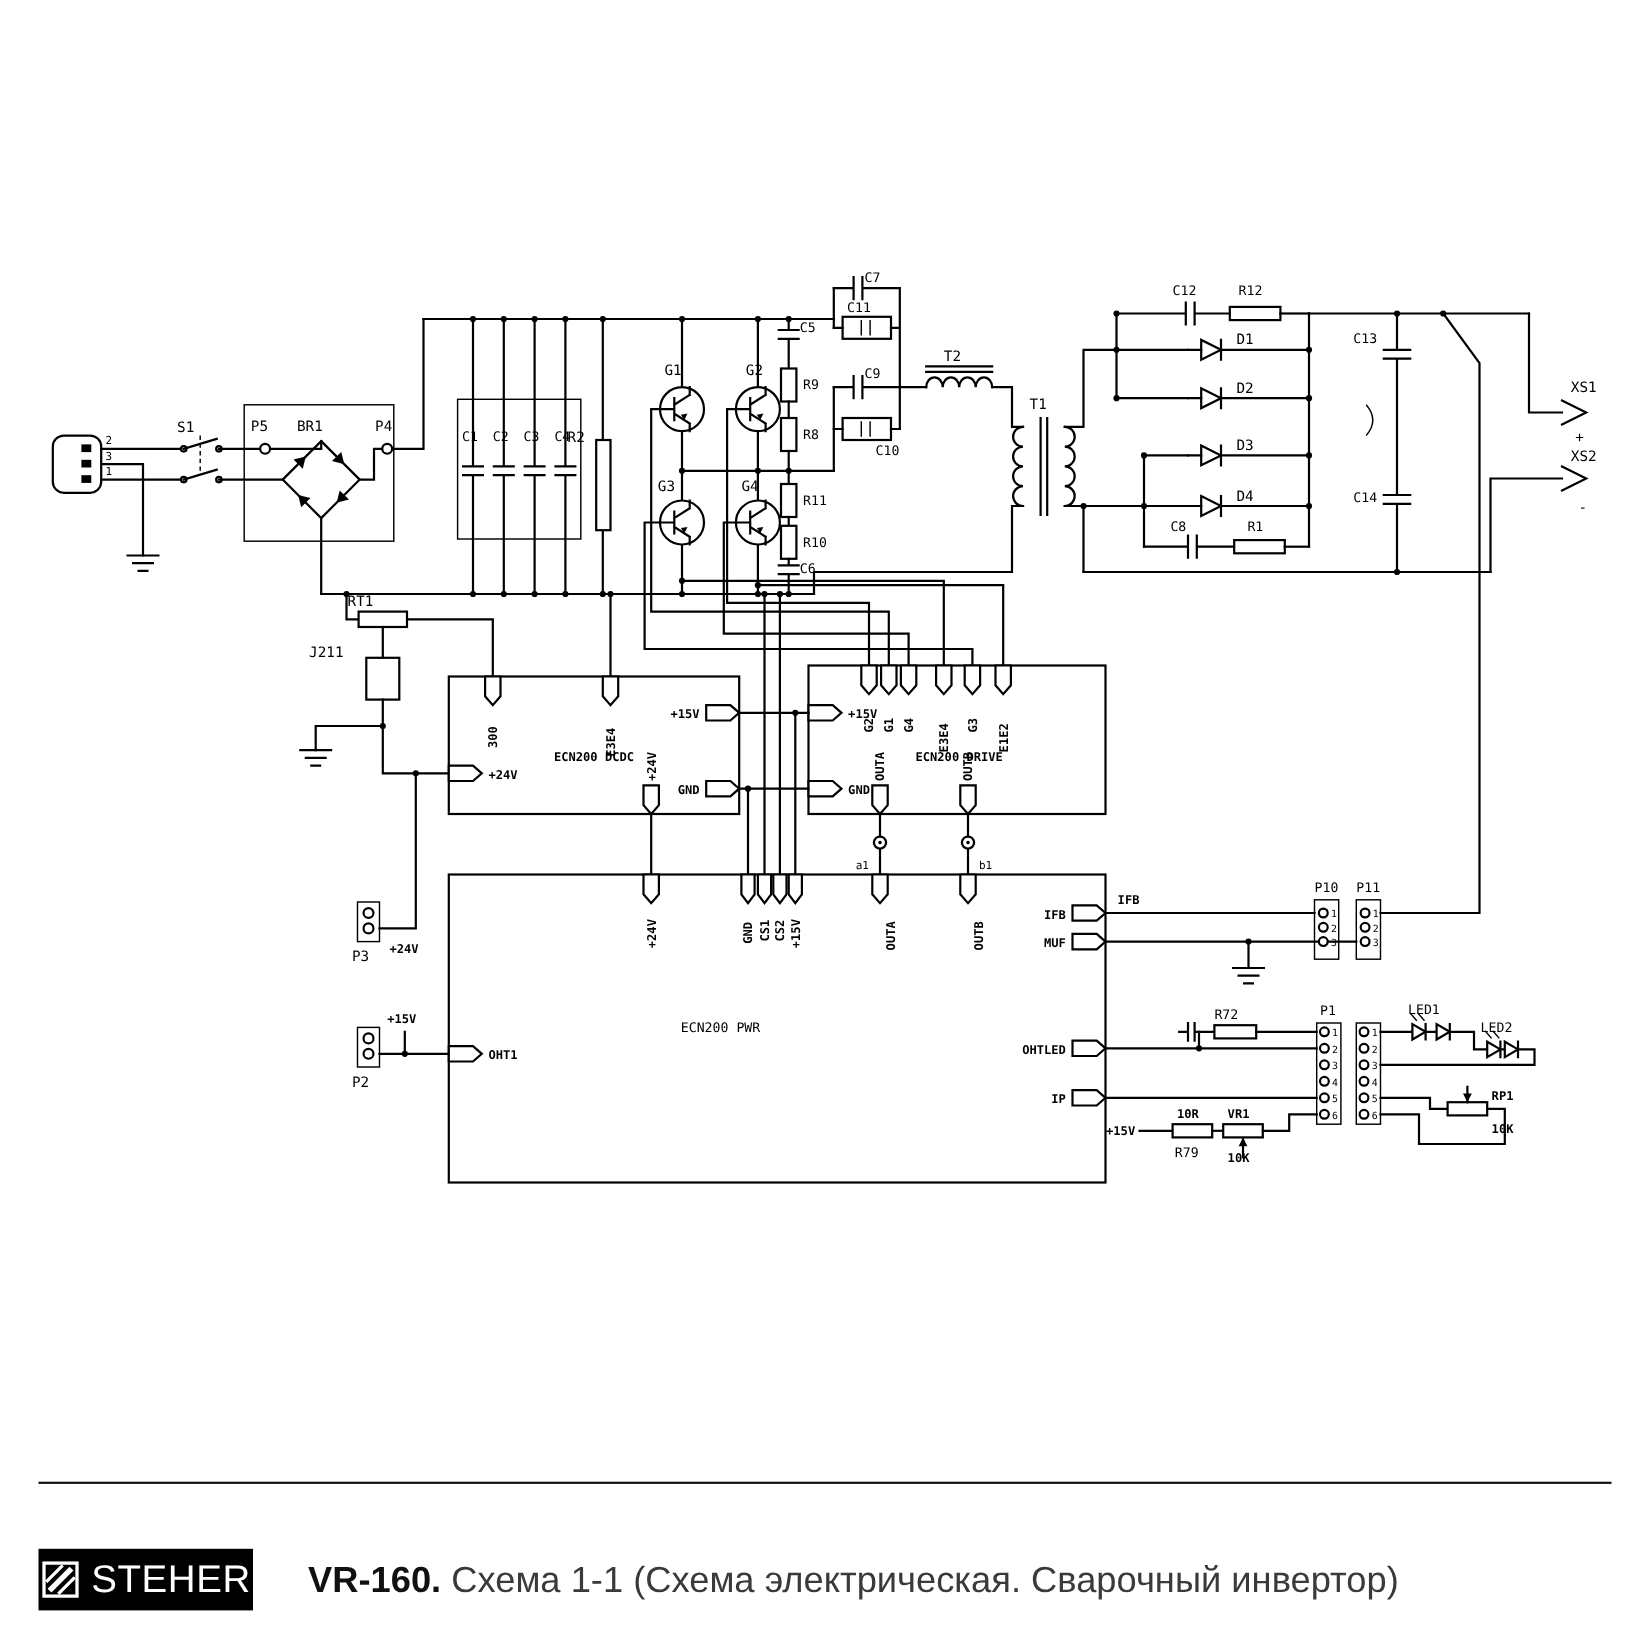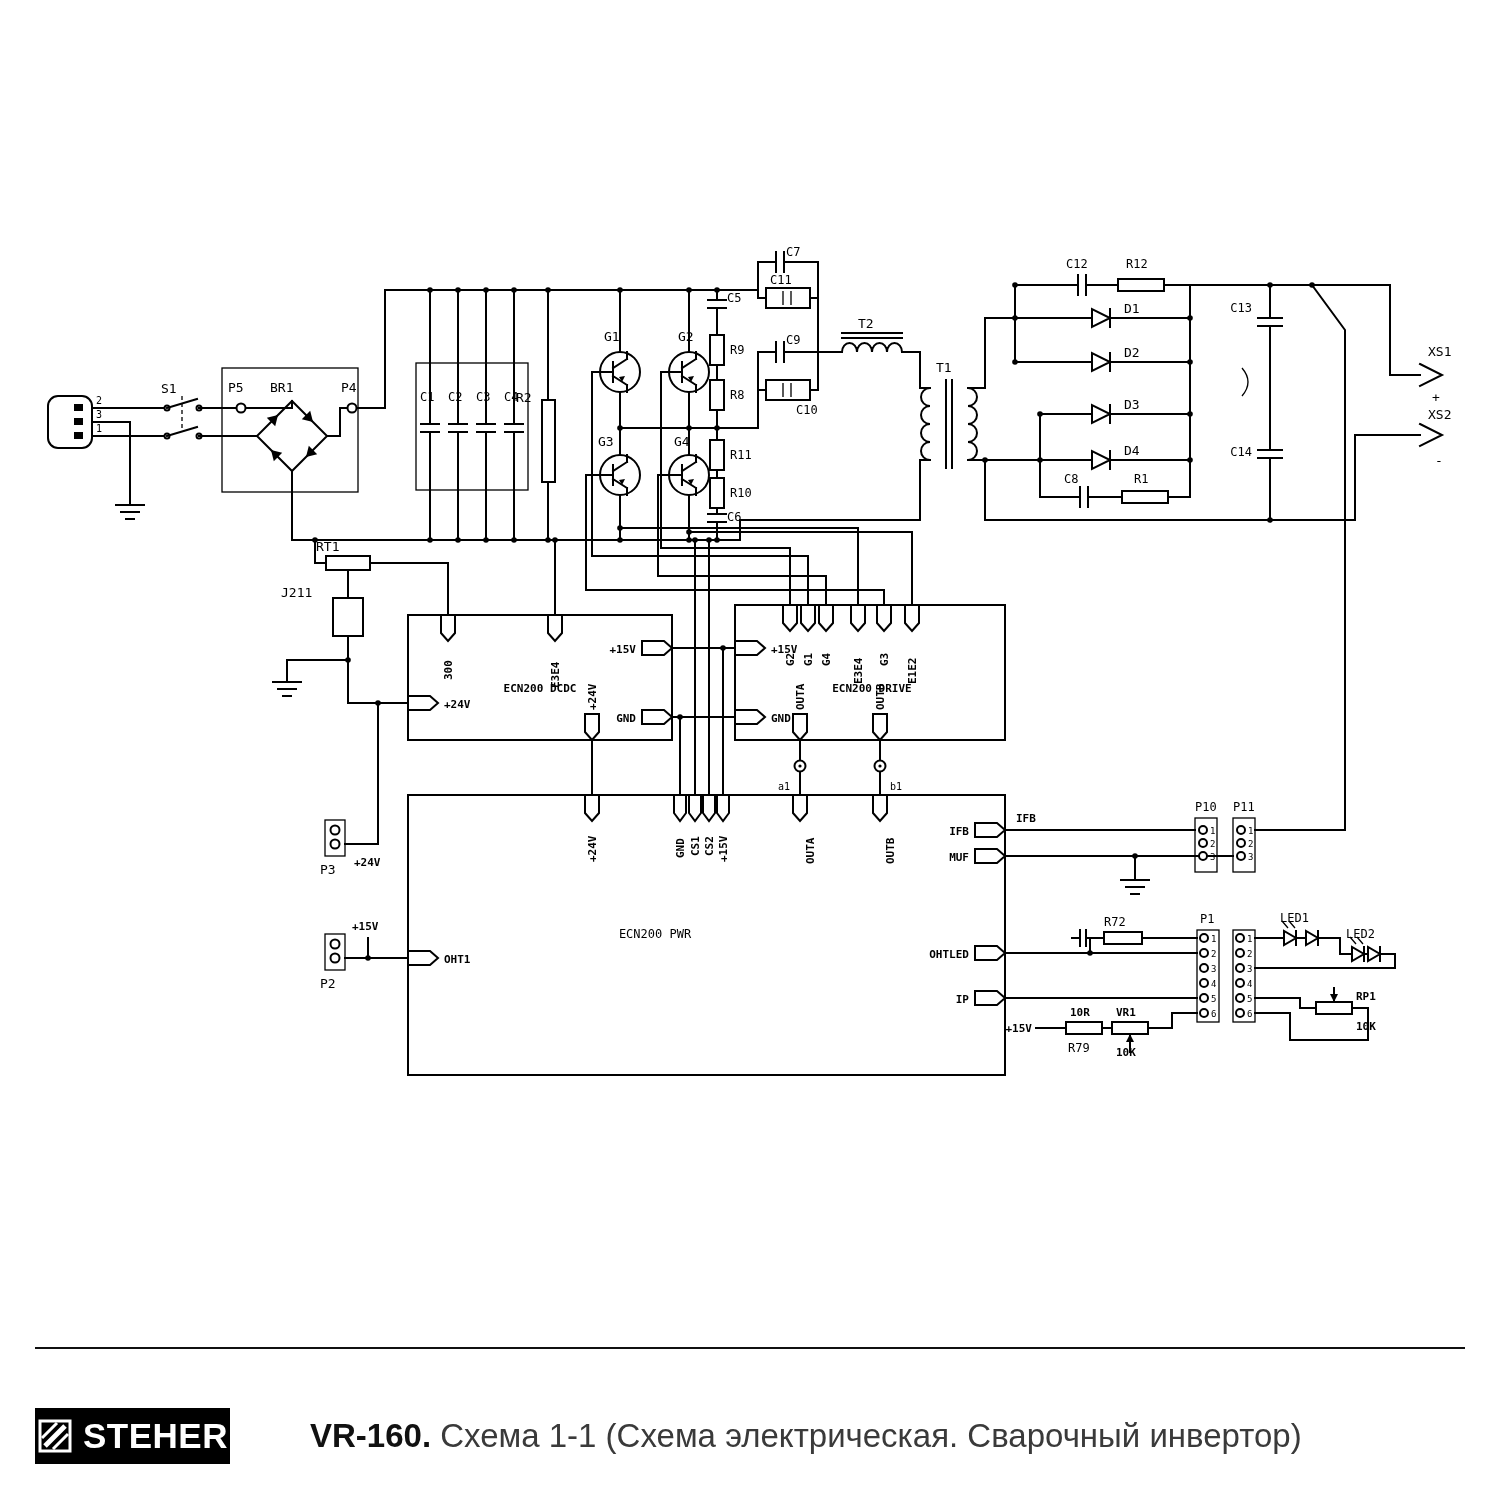--- a/index.html
+++ b/index.html
@@ -17,22 +17,22 @@
   svg .t12{font-size:12px}
   svg .t11{font-size:11px;font-weight:bold}
   svg .t10{font-size:10px}
   svg .t9{font-size:9px}
   svg .end{text-anchor:end}
   svg .mid{text-anchor:middle}
   .footer-rule{position:absolute;left:35px;width:1430px;top:1347px;height:2px;background:#101010}
   .footer{position:absolute;left:35px;top:1408px;display:flex;align-items:center}
   .logo{width:195px;height:56px;background:#000;color:#fff;display:flex;align-items:center;
     justify-content:center;gap:10px}
-  .logo-text{font-family:"Liberation Sans",sans-serif;font-weight:bold;font-size:35px;letter-spacing:.5px}
-  .caption{margin-left:80px;font-family:"Liberation Sans",sans-serif;font-size:33px;color:#3a3a3a}
+  .logo-text{font-family:"Liberation Sans",sans-serif;font-weight:normal;font-size:35px;letter-spacing:.5px}
+  .caption{margin-left:50px;font-family:"Liberation Sans",sans-serif;font-size:33px;color:#3a3a3a}
   .caption .cap-bold{color:#111;font-weight:bold}
 </style>
 </head>
 <body>
 
 <svg class="schematic" width="1500" height="1340" viewBox="0 0 1500 1340">
 
   <g>
     <rect class="comp" x="48" y="396" width="44" height="52" rx="10"></rect>
     <rect class="solid" x="74" y="404" width="9" height="7"></rect>

